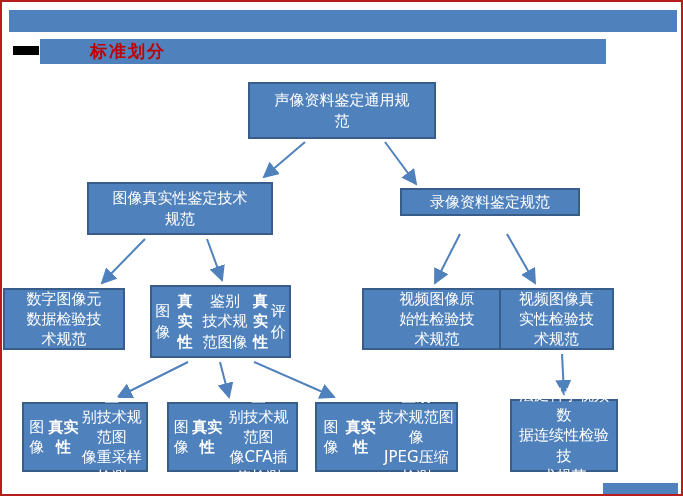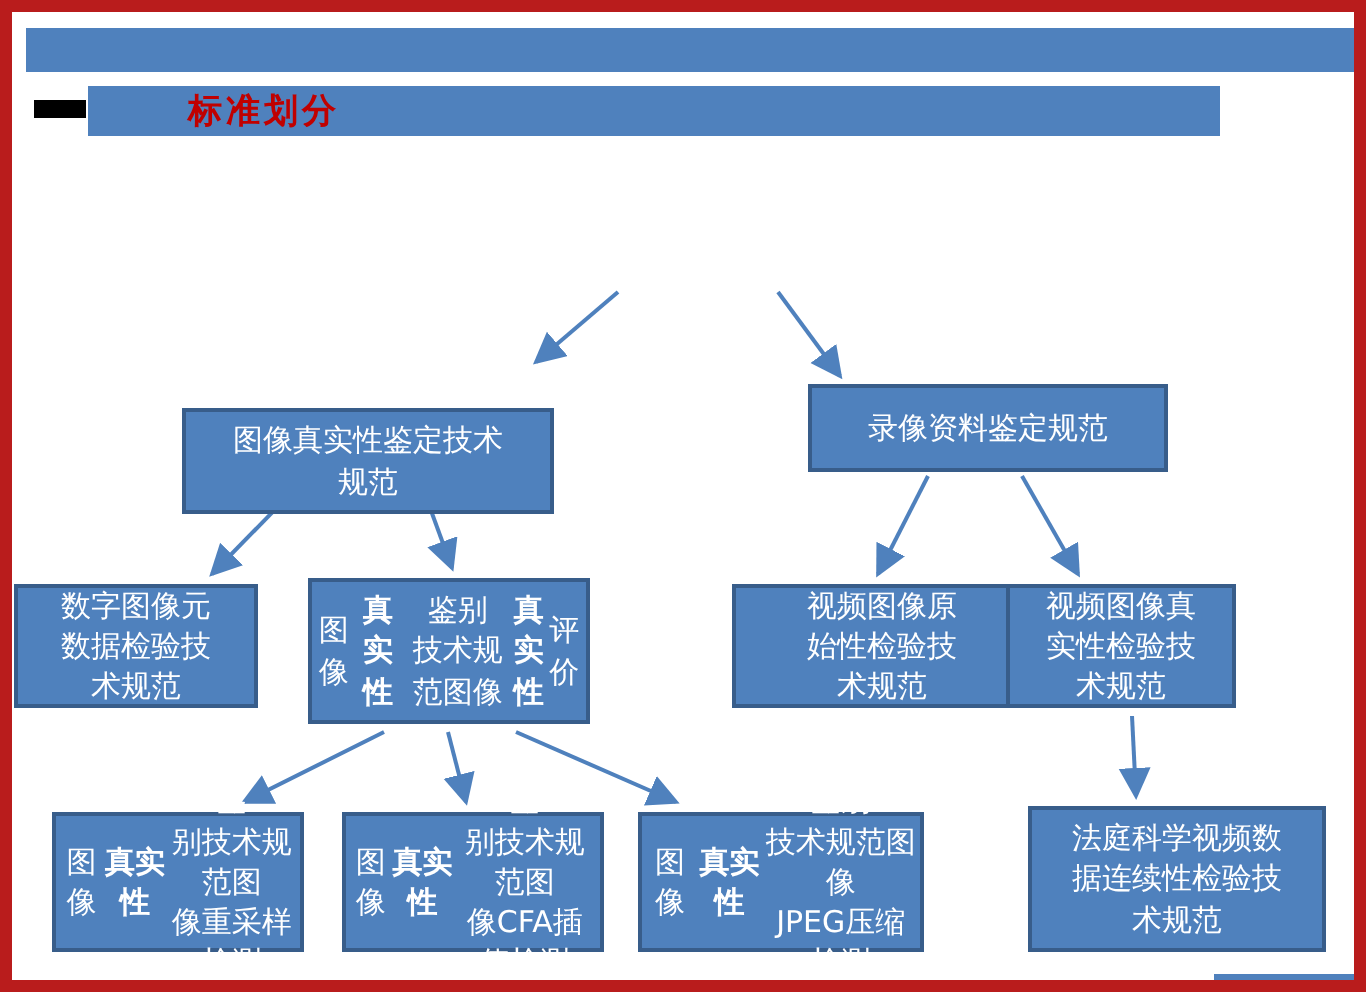--- a/index.html
+++ b/index.html
@@ -1,18 +1,18 @@
 <!DOCTYPE html>
 <html><head>
 <meta charset="utf-8">
 <style>
   html,body{margin:0;padding:0;background:#9a9a9a;}
   .slide{
     position:relative;width:683px;height:496px;background:#ffffff;
-    border:6px solid #b91c1c;box-sizing:border-box;overflow:hidden;
+    border:2px solid #b91c1c;box-sizing:border-box;overflow:hidden;
     font-family:"DejaVu Sans","Liberation Sans",sans-serif;
   }
   .top-bar{position:absolute;left:7px;top:8px;width:668px;height:22px;background:#4f81bd;}
   .title-dash{position:absolute;left:11px;top:44px;width:26px;height:9px;background:#000000;}
   .title-bar{position:absolute;left:38px;top:37px;width:566px;height:25px;background:#4f81bd;display:flex;align-items:center;}
   .title-text{color:#c00000;font-weight:bold;font-size:17px;margin-left:50px;letter-spacing:2px;}
   .node{
     position:absolute;background:#4f81bd;border:2px solid #385d8a;color:#ffffff;
     display:flex;align-items:center;justify-content:center;text-align:center;
     white-space:pre-line;font-size:15px;line-height:1.35;box-sizing:border-box;padding:2px;
@@ -43,25 +43,27 @@
     <line x1="143" y1="237" x2="100" y2="281" marker-end="url(#arw)"></line>
     <line x1="205" y1="237" x2="220" y2="278" marker-end="url(#arw)"></line>
     <line x1="458" y1="232" x2="433" y2="281" marker-end="url(#arw)"></line>
     <line x1="505" y1="232" x2="533" y2="281" marker-end="url(#arw)"></line>
     <line x1="186" y1="360" x2="116" y2="395" marker-end="url(#arw)"></line>
     <line x1="218" y1="360" x2="227" y2="395" marker-end="url(#arw)"></line>
     <line x1="252" y1="360" x2="332" y2="395" marker-end="url(#arw)"></line>
     <line x1="560" y1="352" x2="562" y2="392" marker-end="url(#arw)"></line>
   </svg>
 
+  <div class="node" style="left:246px;top:80px;width:188px;height:57px;">声像资料鉴定通用规
+范</div>
 
-  <div class="node" style="left:85px;top:180px;width:186px;height:53px;margin-top:18px;">图像真实性鉴定技术
+  <div class="node" style="left:85px;top:180px;width:186px;height:53px;">图像真实性鉴定技术
 规范</div>
 
-  <div class="node" style="left:398px;top:186px;width:180px;height:44px;">录像资料鉴定规范</div>
+  <div class="node" style="left:398px;top:186px;width:180px;height:28px;">录像资料鉴定规范</div>
 
   <div class="node" style="left:1px;top:286px;width:122px;height:62px;">数字图像元
 数据检验技
 术规范</div>
 
   <div class="node" style="left:148px;top:283px;width:141px;height:73px;"><span>图像</span><span style="font-weight: bold;">真实性</span><span>鉴别
 技术规范图像</span><span style="font-weight: bold;">真
 实性</span><span>评价</span></div>
 
   <div class="node" style="left:360px;top:286px;width:150px;height:62px;">视频图像原
@@ -77,19 +79,19 @@
 像重采样检测</span></div>
 
   <div class="node" style="left:165px;top:400px;width:131px;height:70px;"><span>图像</span><span style="font-weight: bold;">真实性</span><span>鉴
 别技术规范图
 像CFA插值检测</span></div>
 
   <div class="node" style="left:313px;top:400px;width:143px;height:70px;"><span>图像</span><span style="font-weight: bold;">真实性</span><span>鉴别
 技术规范图像
 JPEG压缩检测</span></div>
 
-  <div class="node" style="left:508px;top:397px;width:149px;height:73px;">法庭科学视频数
+  <div class="node" style="left:508px;top:397px;width:108px;height:73px;">法庭科学视频数
 据连续性检验技
 术规范</div>
 
   <div class="footer-accent"></div>
 
 </div>
 
 </body></html>

